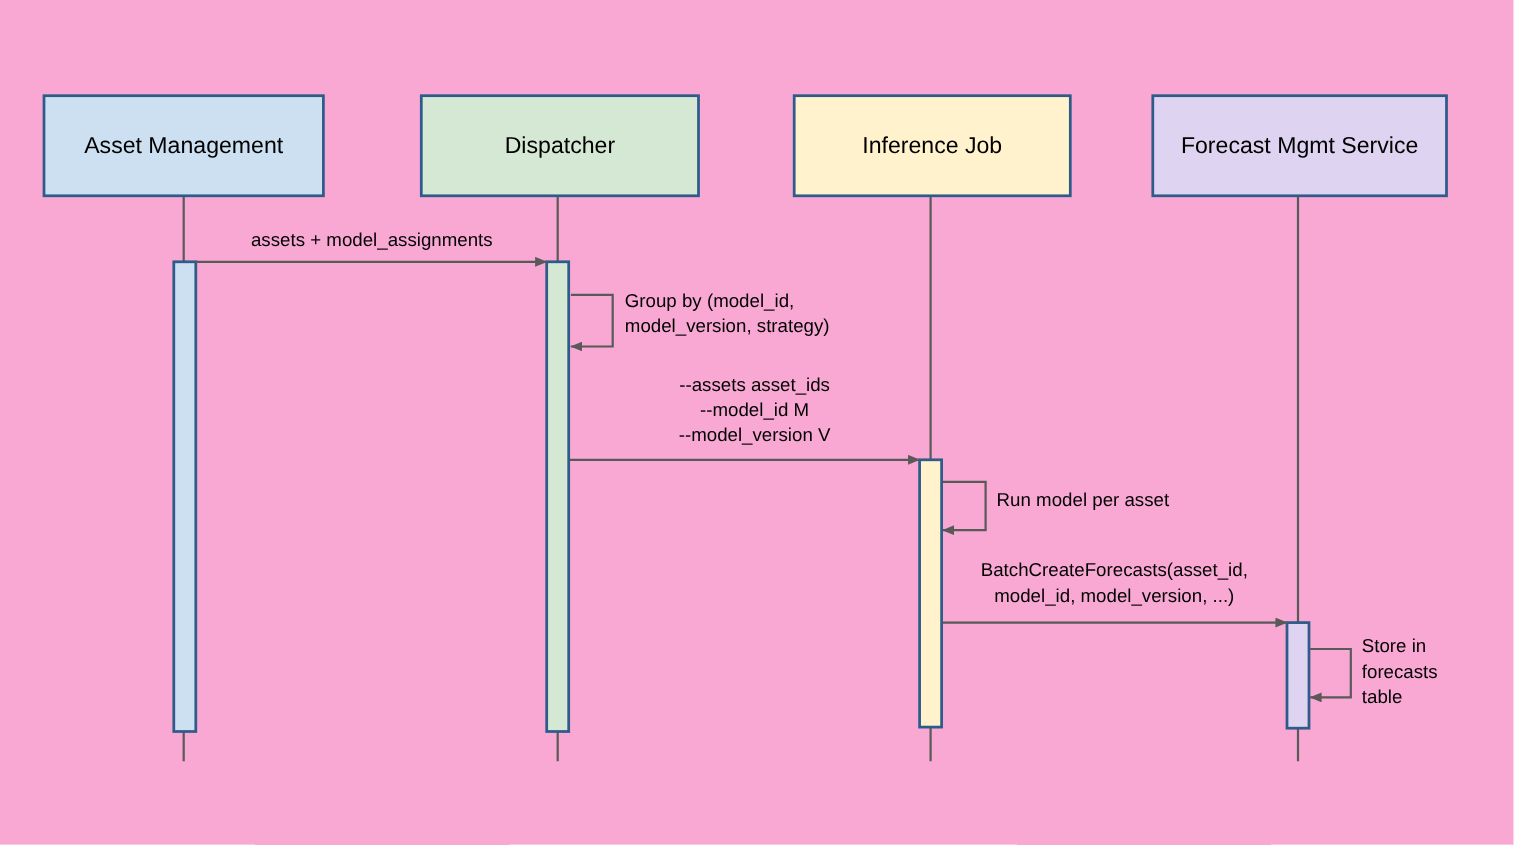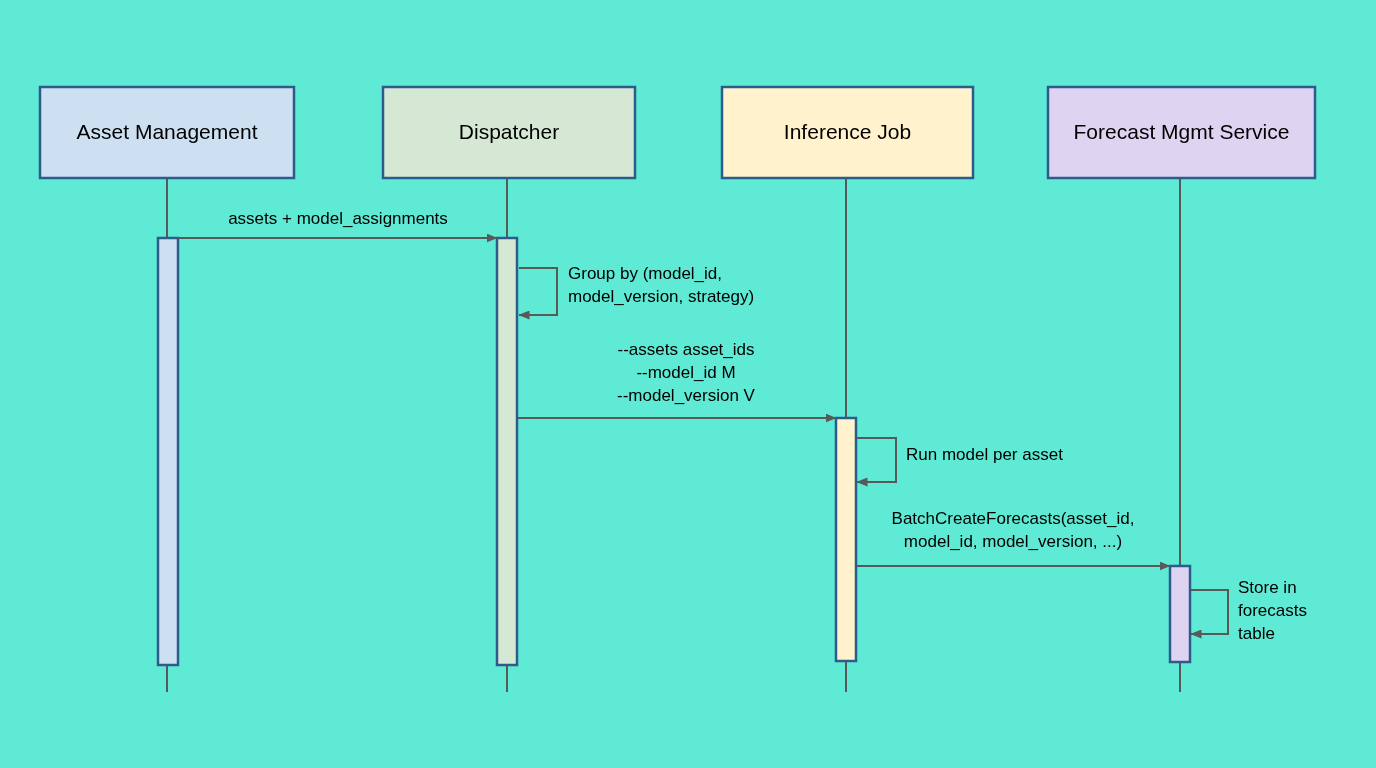--- a/index.html
+++ b/index.html
@@ -10,21 +10,21 @@
   body {
     width: 1376px;
     height: 768px;
     font-family: "Liberation Sans", sans-serif;
     overflow: hidden;
   }
   #diagram-root {
     position: relative;
     width: 1376px;
     height: 768px;
-    background: #5eead4;
+    background: #f9a8d4;
   }
   svg#seq-svg {
     position: absolute;
     left: 0;
     top: 0;
     width: 1376px;
     height: 768px;
     display: block;
   }
   .participant-label {

